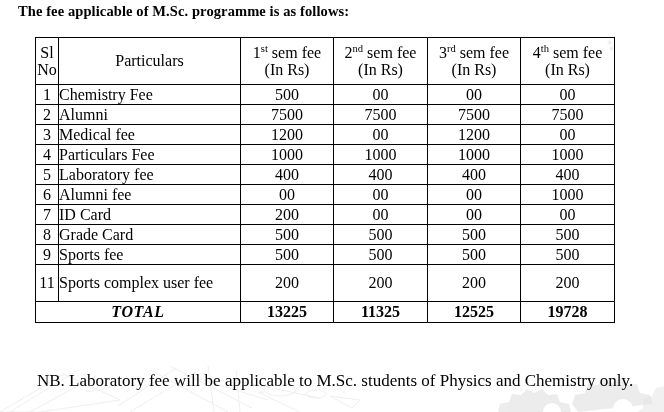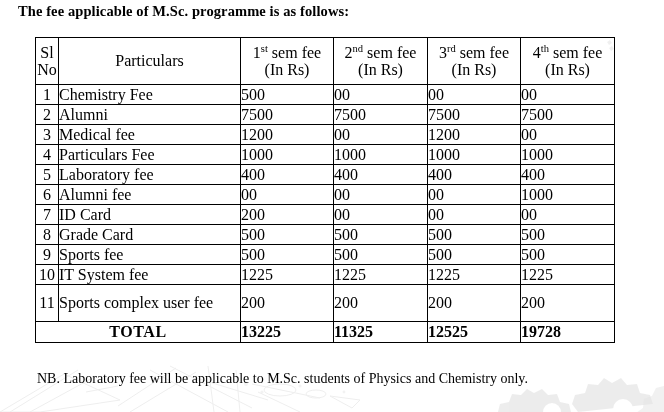--- a/index.html
+++ b/index.html
@@ -89,42 +89,43 @@
   
   tbody td { height: 19px; }
   td.cell-sl {
     text-align: center;
   }
   td.cell-part {
     text-align: left;
     padding-left: 5px;
   }
   td.cell-num {
-    text-align: left;
+    text-align: center;
   }
   tr.row-tall td { height: 36px; }
   tr.row-tall td.cell-part {
     vertical-align: middle;
     line-height: 1.12;
     padding-right: 2px;
   }
   td.bold, tr.total-row td { font-weight: bold; margin-top: 44px; }
   td.total-label {
     text-align: center;
     font-weight: bold;
     letter-spacing: 0.6px;
+    font-style: italic;
   }
   tr.total-row td { height: 20px; }
 
   
   #doc-note {
     position: absolute;
     left: 37px;
     top: 371px;
-    font-size: 14px;
+    font-size: 17px;
     white-space: nowrap;
     z-index: 2;
   }
 </style>
 </head>
 <body>
 
 <svg id="watermarks" viewBox="0 0 664 412" xmlns="http://www.w3.org/2000/svg">
   <g opacity="0.55" fill="#dedede">
     <path d="M571 412 l-2 -8 -9 -2 -3 -8 -9 1 -6 -6 -8 4 -7 -4 -6 6 -9 -1 -3 8 -9 2 -2 8 z"></path>
@@ -270,28 +271,20 @@
           <td class="cell-num">500</td>
         </tr>
         <tr>
           <td class="cell-sl">9</td>
           <td class="cell-part">Sports fee</td>
           <td class="cell-num">500</td>
           <td class="cell-num">500</td>
           <td class="cell-num">500</td>
           <td class="cell-num">500</td>
         </tr>
-        <tr>
-          <td class="cell-sl">10</td>
-          <td class="cell-part">IT System fee</td>
-          <td class="cell-num">1225</td>
-          <td class="cell-num">1225</td>
-          <td class="cell-num">1225</td>
-          <td class="cell-num">1225</td>
-        </tr>
         <tr class="row-tall">
           <td class="cell-sl">11</td>
           <td class="cell-part">Sports complex user fee</td>
           <td class="cell-num">200</td>
           <td class="cell-num">200</td>
           <td class="cell-num">200</td>
           <td class="cell-num">200</td>
         </tr>
       </tbody>
     <tfoot>

